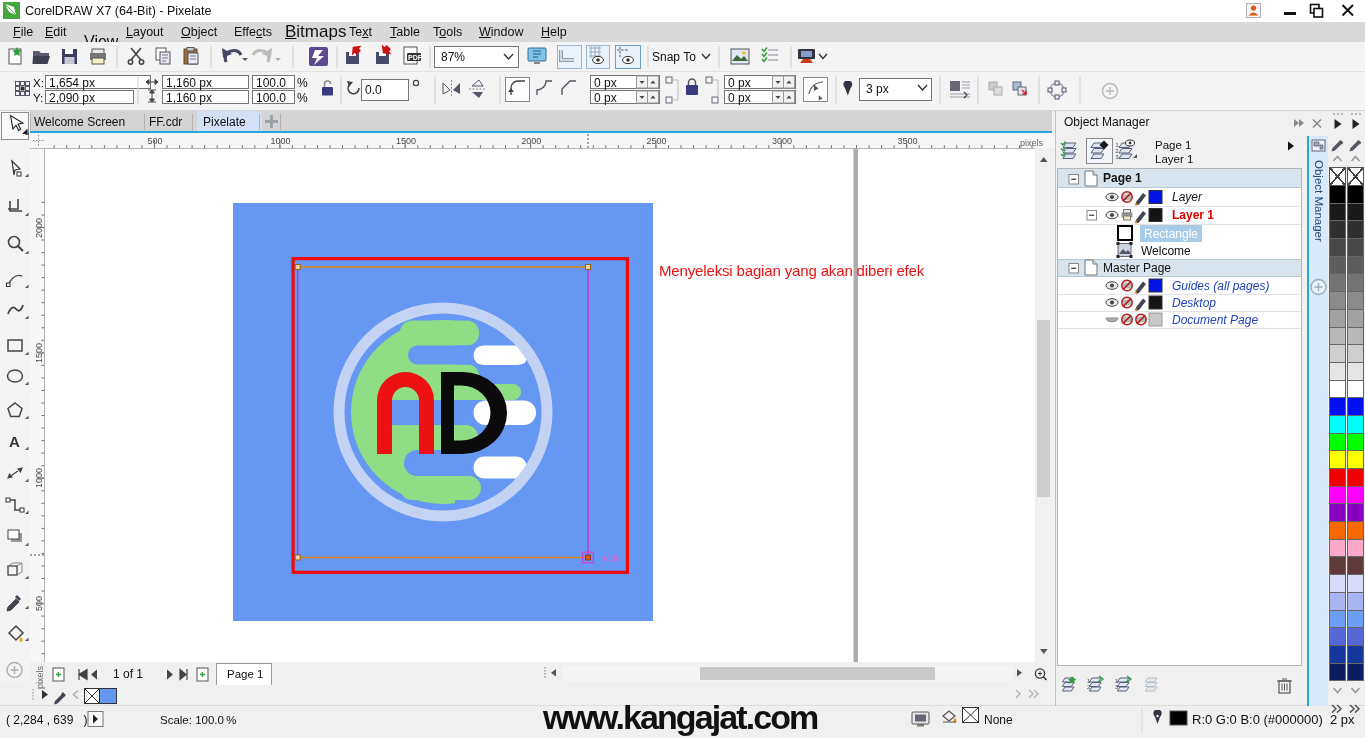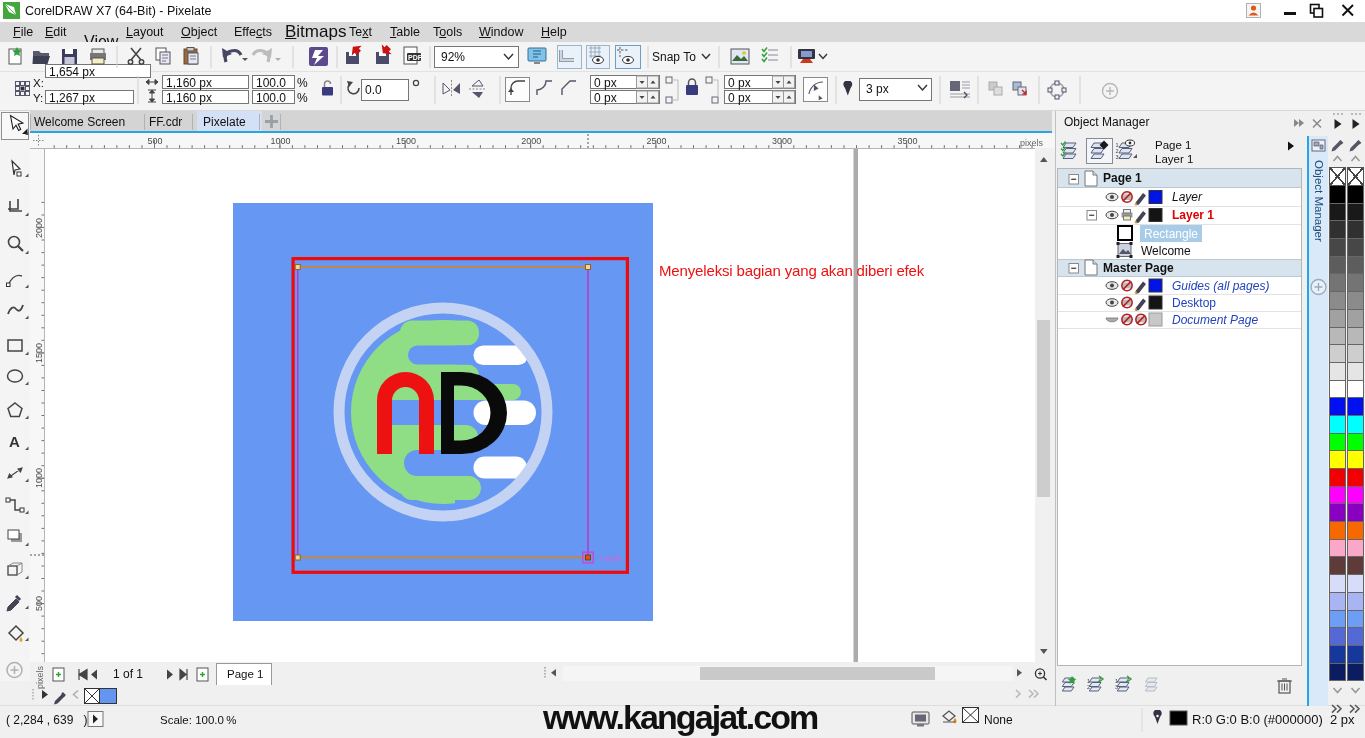--- a/index.html
+++ b/index.html
@@ -27,31 +27,31 @@
 <div class="txt" style="left:285px;top:25px;font-size:17px"><u>B</u>itmaps</div>
 <div class="txt" style="left:349px;top:25px;font-size:12.5px">Te<u>x</u>t</div>
 <div class="txt" style="left:390px;top:25px;font-size:12.5px"><u>T</u>able</div>
 <div class="txt" style="left:433px;top:25px;font-size:12.5px">T<u>o</u>ols</div>
 <div class="txt" style="left:479px;top:25px;font-size:12.5px"><u>W</u>indow</div>
 <div class="txt" style="left:541px;top:25px;font-size:12.5px"><u>H</u>elp</div>
 
 <div class="abs" style="left:0;top:42px;width:1365px;height:30px;background:#f4f4f4;border-bottom:1px solid #e2e2e2;box-sizing:border-box"></div>
 
 <div class="abs" style="left:434px;top:46px;width:85px;height:22px;background:#fff;border:1px solid #767676;box-sizing:border-box"></div>
-<div class="txt" style="left:441px;top:50px">92%</div>
+<div class="txt" style="left:441px;top:50px">87%</div>
 <div class="txt" style="left:652px;top:50px">Snap To</div>
 <div class="tbox" style="left:557px;top:45px;width:25px;height:24px"></div>
 <div class="tbox" style="left:586px;top:45px;width:24px;height:24px"></div>
 <div class="tbox" style="left:615px;top:45px;width:26px;height:24px;border-color:#6d9ec4"></div>
 
 <div class="abs" style="left:0;top:72px;width:1365px;height:39px;background:#f4f4f4;border-bottom:1px solid #d8d8d8;box-sizing:border-box"></div>
 <div class="txt" style="left:33px;top:76px;font-size:11.5px">X:</div>
 <div class="txt" style="left:33px;top:91px;font-size:11.5px">Y:</div>
-<div class="field" style="left:45px;top:64px;width:106px;height:14px">1,654 px</div>
-<div class="field" style="left:45px;top:90px;width:89px;height:14px">1,267 px</div>
+<div class="field" style="left:45px;top:75px;width:106px;height:14px">1,654 px</div>
+<div class="field" style="left:45px;top:90px;width:89px;height:14px">2,090 px</div>
 <div class="field" style="left:162px;top:75px;width:87px;height:14px">1,160 px</div>
 <div class="field" style="left:162px;top:90px;width:87px;height:14px">1,160 px</div>
 <div class="field" style="left:252px;top:75px;width:43px;height:14px">100.0</div>
 <div class="field" style="left:252px;top:90px;width:43px;height:14px">100.0</div>
 <div class="txt" style="left:297px;top:76px">%</div>
 <div class="txt" style="left:297px;top:91px">%</div>
 <div class="field" style="left:361px;top:79px;width:48px;height:22px;padding-top:4px">0.0</div>
 <div class="tbox" style="left:505px;top:77px;width:25px;height:25px;background:#fdfdfd;border-color:#8a8a8a"></div>
 <div class="field" style="left:590px;top:75px;width:70px;height:14px">0 px</div>
 <div class="field" style="left:590px;top:90px;width:70px;height:14px">0 px</div>
@@ -120,23 +120,23 @@
 <div class="abs" style="left:1058px;top:224px;width:243px;height:1px;background:#e3e3e3"></div>
 <div class="abs" style="left:1058px;top:294px;width:243px;height:1px;background:#e3e3e3"></div>
 <div class="abs" style="left:1058px;top:311px;width:243px;height:1px;background:#e3e3e3"></div>
 <div class="abs" style="left:1058px;top:328px;width:243px;height:1px;background:#e3e3e3"></div>
 <div class="txt" style="left:1103px;top:171px;font-weight:bold">Page 1</div>
 <div class="txt" style="left:1172px;top:190px;font-style:italic">Layer</div>
 <div class="txt" style="left:1172px;top:208px;font-weight:bold;color:#e00000">Layer 1</div>
 <div class="abs" style="left:1140px;top:225px;width:62px;height:17px;background:#a6ccea"></div>
 <div class="txt" style="left:1144px;top:227px;color:#fff">Rectangle</div>
 <div class="txt" style="left:1141px;top:244px">Welcome</div>
-<div class="txt" style="left:1103px;top:261px;font-weight:bold">Master Page</div>
+<div class="txt" style="left:1103px;top:261px;font-weight:normal">Master Page</div>
 <div class="txt" style="left:1172px;top:279px;font-style:italic;color:#2243bc">Guides (all pages)</div>
-<div class="txt" style="left:1172px;top:296px;color:#2243bc">Desktop</div>
+<div class="txt" style="left:1172px;top:296px;font-style:italic;color:#2243bc">Desktop</div>
 <div class="txt" style="left:1172px;top:313px;font-style:italic;color:#2243bc">Document Page</div>
 
 <div class="abs" style="left:1307px;top:136px;width:2px;height:570px;background:#25a6e0"></div>
 <div class="abs" style="left:1309px;top:136px;width:19px;height:570px;background:#d9e9f9"></div>
 <div class="txt" style="left:1326px;top:160px;font-size:11.5px;color:#1c4e79;transform:rotate(90deg);transform-origin:0 0">Object Manager</div>
 
 <div class="abs" style="left:1329px;top:167px;width:17px;height:19px;background:#fff;border:1px solid #555;box-sizing:border-box;background-image:linear-gradient(to top right, transparent 46%, #444 46%, #444 54%, transparent 54%),linear-gradient(to bottom right, transparent 46%, #444 46%, #444 54%, transparent 54%)"></div>
 <div class="abs" style="left:1347px;top:167px;width:17px;height:19px;background:#fff;border:1px solid #555;box-sizing:border-box;background-image:linear-gradient(to top right, transparent 46%, #444 46%, #444 54%, transparent 54%),linear-gradient(to bottom right, transparent 46%, #444 46%, #444 54%, transparent 54%)"></div>
 <div class="swc" style="left:1329px;top:186px">
 <div class="sw" style="background:#000000"></div>

